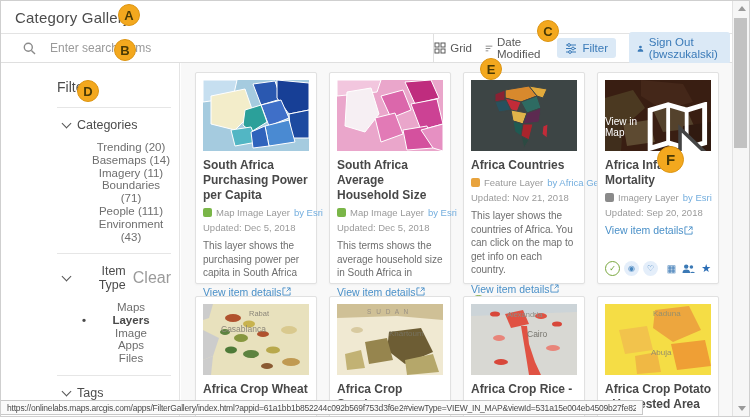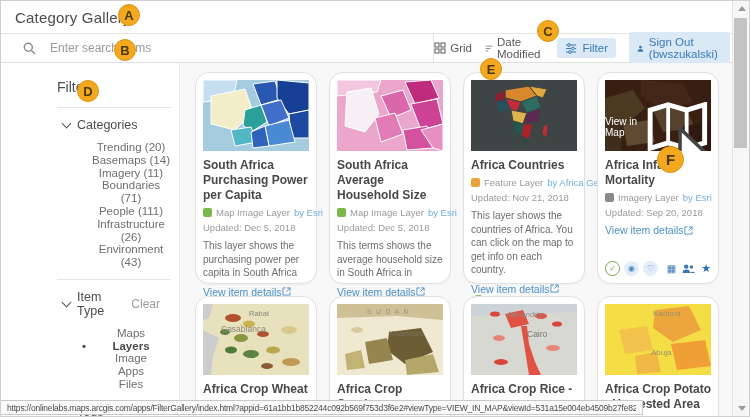--- a/index.html
+++ b/index.html
@@ -18,40 +18,40 @@
   .searchbox input::placeholder{color:#9a9a9a;}
   .toolbar{flex:1;display:flex;align-items:center;justify-content:flex-end;gap:13px;padding-right:2px;}
   .tb-item{display:flex;align-items:center;gap:4px;font-size:11.5px;color:#595959;cursor:pointer;}
   .tb-btn{display:flex;align-items:center;gap:5px;font-size:11.5px;color:#3a7ab8;background:#dbe9f6;border-radius:3px;padding:4px 8px;cursor:pointer;}
 
   
   .sidebar{position:absolute;left:0;top:62px;width:179px;bottom:0;background:#fff;border-right:1px solid #e4e4e4;box-sizing:border-box;}
   .side-inner{padding:16px 8px 0 56px;}
   .side-title{font-size:14px;color:#4c4c4c;margin-bottom:12px;}
   .sdiv{border-top:1px solid #e6e6e6;margin:10px 0;}
-  .sec-head{display:flex;align-items:center;gap:7px;margin-left:6px;font-size:12.5px;color:#4c4c4c;cursor:pointer;}
+  .sec-head{display:flex;align-items:center;gap:7px;margin-left:6px;font-size:12.5px;color:#4c4c4c;cursor:pointer;text-align:right;}
   .chev{width:6px;height:6px;border-right:1.4px solid #555;border-bottom:1.4px solid #555;transform:rotate(45deg);margin-top:-3px;flex:none;}
   .sec-items{margin:9px 0 10px 34px;}
   .sec-items div{font-size:11.5px;color:#6e6e6e;line-height:12.8px;cursor:pointer;text-align:center;}
-  .clear-link{margin-left:auto;font-size:12px;color:#9a9a9a;margin-right:11px;cursor:pointer;}
+  .clear-link{margin-left:auto;font-size:16px;color:#9a9a9a;margin-right:0;cursor:pointer;}
   .it-items{margin:9px 0 10px 34px;}
   .it-items div{font-size:11.5px;color:#6e6e6e;line-height:12.7px;cursor:pointer;position:relative;text-align:center;}
   .it-items .sel{font-weight:bold;color:#4a4a4a;}
   .it-items .sel::before{content:"•";position:absolute;left:-9px;color:#4a4a4a;}
 
   
   .main{position:absolute;left:180px;top:62px;right:0;bottom:0;background:#f8f8f8;overflow:hidden;}
   .results-bar{margin:6px 0 0 14px;height:16px;display:flex;align-items:center;gap:10px;font-size:11px;color:#8a8a8a;}
   .chip{display:flex;align-items:center;gap:6px;background:#fff;border:1px solid #ccc;border-radius:2px;
         padding:2px 7px;font-size:10.5px;color:#6e6e6e;cursor:pointer;}
   .chip .x{font-size:11px;color:#8a8a8a;cursor:pointer;}
   .clear-all{font-size:11px;color:#6e6e6e;cursor:pointer;}
 
   .cards{margin:9px 0 0 14px;width:524px;display:flex;flex-wrap:wrap;gap:12px;}
-  .card{width:122px;height:212px;background:#fff;border:1px solid #e1e1e1;border-radius:14px;
+  .card{width:122px;height:212px;background:#fff;border:1px solid #e1e1e1;border-radius:2px;
         padding:7px;box-sizing:border-box;display:flex;flex-direction:column;box-shadow:0 1px 2px rgba(0,0,0,.04);}
   .thumb{height:71px;position:relative;overflow:hidden;flex:none;cursor:pointer;}
   .thumb svg{display:block;width:100%;height:100%;}
   .c-title{font-size:12px;font-weight:bold;color:#484848;line-height:15px;margin-top:7px;cursor:pointer;}
   .c-meta{display:flex;align-items:center;gap:4px;font-size:9.5px;color:#9a9a9a;margin-top:4px;white-space:nowrap;}
   .type-dot{width:9px;height:9px;border-radius:2px;flex:none;display:inline-block;}
   .t-green{background:#7ab648;} .t-orange{background:#e8a33d;} .t-gray{background:#8a8a8a;}
   .owner{color:#74aede;cursor:pointer;}
   .c-upd{font-size:9.5px;color:#9a9a9a;margin-top:4px;}
   .c-desc{font-size:10px;color:#6e6e6e;line-height:13.5px;margin-top:6px;}
@@ -154,21 +154,20 @@
         <div class="sec-head">
           <span class="chev"></span>
           <span>Categories</span>
         </div>
         <div class="sec-items">
           <div>Trending (20)</div>
           <div>Basemaps (14)</div>
           <div>Imagery (11)</div>
           <div>Boundaries (71)</div>
           <div>People (111)</div>
-          <div>Infrastructure (26)</div>
           <div>Environment (43)</div>
         </div>
         <div class="sdiv"></div>
 
         <div class="sec-head">
           <span class="chev"></span>
           <span>Item Type</span>
           <span class="clear-link">Clear</span>
         </div>
         <div class="it-items">

